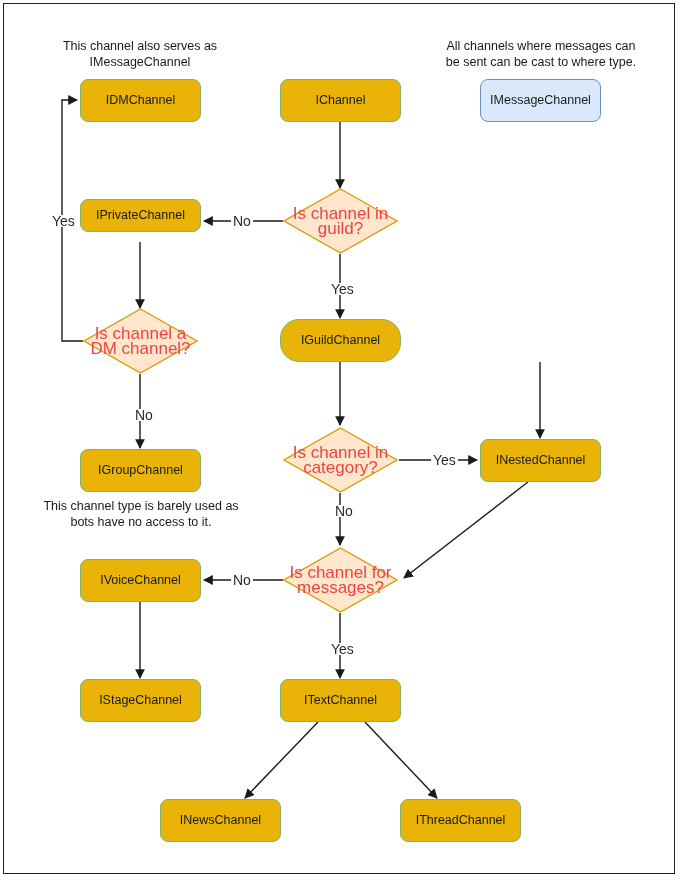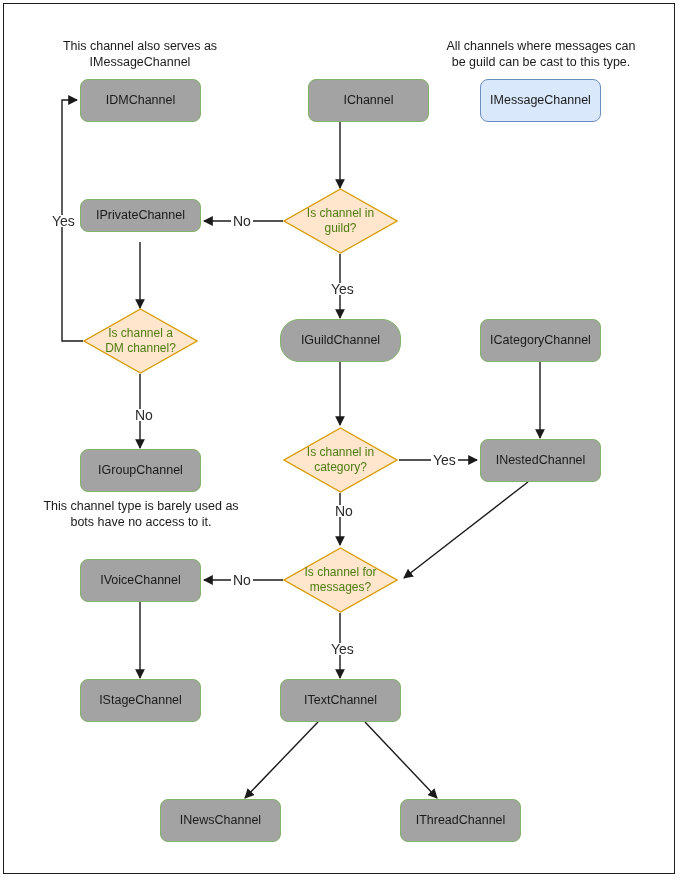--- a/index.html
+++ b/index.html
@@ -46,21 +46,21 @@
     justify-content: center;
     text-align: center;
     font-size: 12.5px;
     color: #1a1a1a;
     line-height: 15px;
     border-radius: 8px;
     border-width: 1.3px;
     border-style: solid;
   }
   .node.green {
-    background: #a3a3a3;
+    background: #eab308;
     border-color: #82b366;
   }
   .node.blue {
     background: #dae8fc;
     border-color: #6c8ebf;
   }
   .diamond {
     position: absolute;
     display: flex;
     align-items: center;
@@ -68,22 +68,22 @@
   }
   .diamond svg {
     position: absolute;
     left: 0;
     top: 0;
   }
   .diamond .dlabel {
     position: relative;
     z-index: 2;
     text-align: center;
-    font-size: 12px;
-    color: #4d7c0f;
+    font-size: 17px;
+    color: #ef4444;
     line-height: 15px;
     white-space: pre-line;
   }
   .note {
     position: absolute;
     text-align: center;
     font-size: 12.5px;
     line-height: 16px;
     color: #1a1a1a;
     white-space: pre-line;
@@ -144,36 +144,35 @@
       <path d="M 318 722 L 245 798"></path>
       
       <path d="M 365 722 L 437 798"></path>
     </g>
   </svg>
 
   <div class="note" style="left:40px; top:38px; width:200px;">This channel also serves as
 IMessageChannel</div>
 
   <div class="note" style="left:432px; top:38px; width:218px;">All channels where messages can
-be guild can be cast to this type.</div>
+be sent can be cast to where type.</div>
 
   <div class="note" style="left:40px; top:498px; width:202px;">This channel type is barely used as
 bots have no access to it.</div>
 
   <div class="node green" style="left:80px; top:79px; width:121px; height:43px;">IDMChannel</div>
 
-  <div class="node green" style="left:280px; top:79px; width:121px; height:43px;margin-left:28px;">IChannel</div>
+  <div class="node green" style="left:280px; top:79px; width:121px; height:43px;">IChannel</div>
 
   <div class="node blue" style="left:480px; top:79px; width:121px; height:43px;">IMessageChannel</div>
 
   <div class="node green" style="left:80px; top:199px; width:121px; height:33px;">IPrivateChannel</div>
 
   <div class="node green" style="left:280px; top:319px; width:121px; height:43px;border-radius:19px;">IGuildChannel</div>
 
-  <div class="node green" style="left:480px; top:319px; width:121px; height:43px;">ICategoryChannel</div>
 
   <div class="node green" style="left:80px; top:449px; width:121px; height:43px;">IGroupChannel</div>
 
   <div class="node green" style="left:480px; top:439px; width:121px; height:43px;">INestedChannel</div>
 
   <div class="node green" style="left:80px; top:559px; width:121px; height:43px;">IVoiceChannel</div>
 
   <div class="node green" style="left:80px; top:679px; width:121px; height:43px;">IStageChannel</div>
 
   <div class="node green" style="left:280px; top:679px; width:121px; height:43px;">ITextChannel</div>

